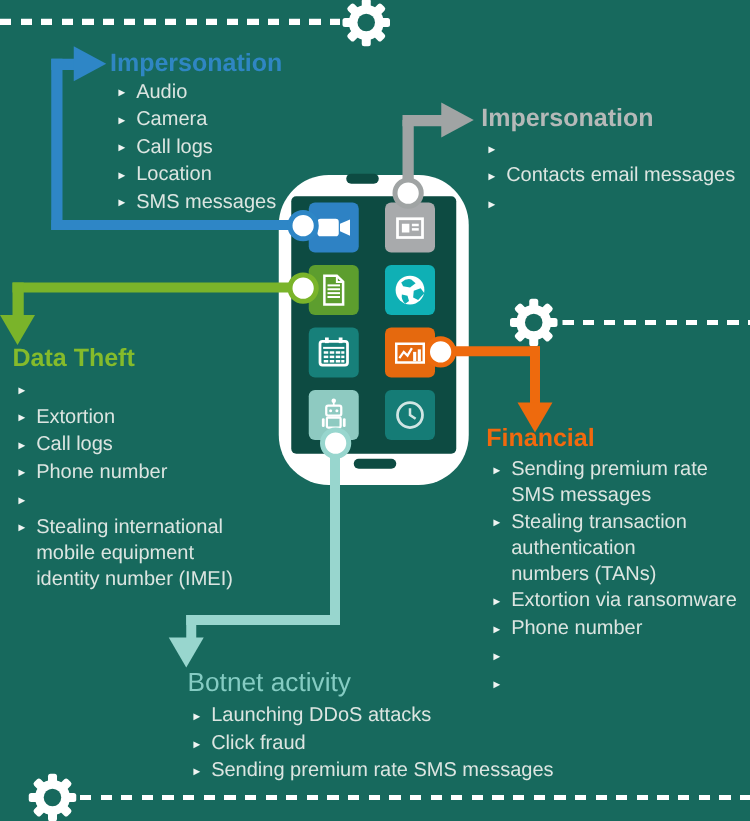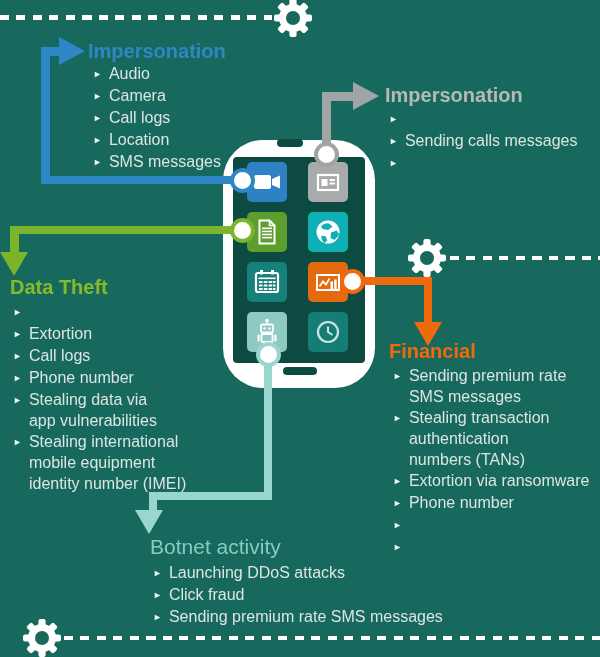--- a/index.html
+++ b/index.html
@@ -121,21 +121,21 @@
 <div class="seg l-gray" style="left:322px;top:96px;width:8.5px;height:58px;"></div>
 <div class="seg l-gray" style="left:322px;top:92px;width:33px;height:8.5px;"></div>
 <div class="arr right l-gray" style="left:353px;top:82px;"></div>
 <div class="title ti-imp" style="left:385px;top:84px;">Impersonation</div>
 <ul class="items" style="left:389px;top:108px;">
     <li>
       <span class="bullet">►</span>
     </li>
     <li>
       <span class="bullet">►</span>
-      <span class="item-text">Sending calls messages</span>
+      <span class="item-text">Contacts email messages</span>
     </li>
     <li>
       <span class="bullet">►</span>
     </li>
   </ul>
 
 <div class="phone">
   <div class="speaker"></div>
   <div class="screen"></div>
   <div class="homebar"></div>
@@ -242,22 +242,20 @@
     <li>
       <span class="bullet">►</span>
       <span class="item-text">Call logs</span>
     </li>
     <li>
       <span class="bullet">►</span>
       <span class="item-text">Phone number</span>
     </li>
     <li>
       <span class="bullet">►</span>
-      <span class="item-text">Stealing data via
-app vulnerabilities</span>
     </li>
     <li>
       <span class="bullet">►</span>
       <span class="item-text">Stealing international
 mobile equipment
 identity number (IMEI)</span>
     </li>
   </ul>
 
 <svg class="gear" style="left:405px;top:236px;" width="44" height="44" viewBox="-22 -22 44 44">

